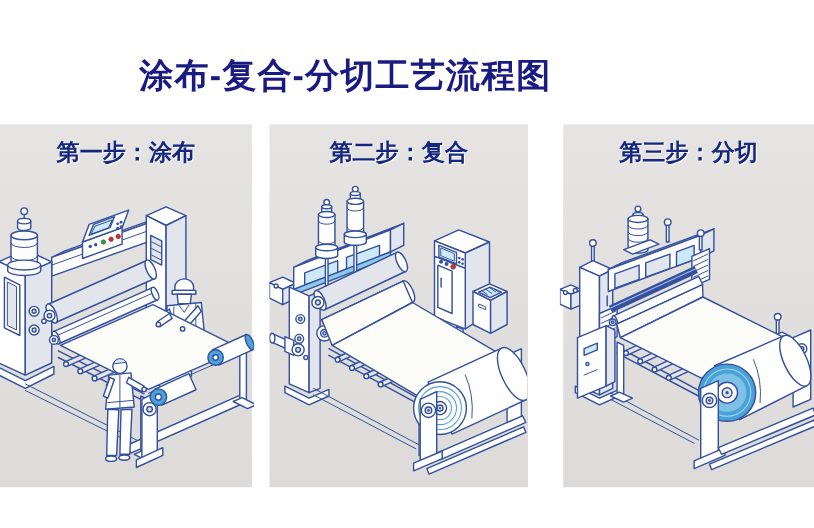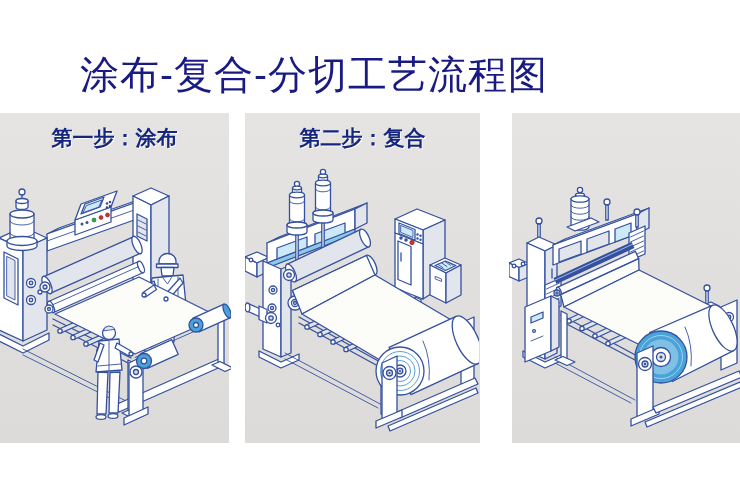--- a/index.html
+++ b/index.html
@@ -4,21 +4,21 @@
 <style>
   html,body{margin:0;padding:0;}
   body{
     width:740px;height:480px;overflow:hidden;
     background:var(--page_background,#fff);
     font-family:"Liberation Sans","DejaVu Sans",sans-serif;
     position:relative;
   }
   .page-title{
     margin:0;position:absolute;top:48px;left:0;width:628px;
-    text-align:center;font-size:39px;font-weight:400;letter-spacing:1px;
+    text-align:center;font-size:31px;font-weight:700;letter-spacing:1px;
     color:var(--title_color,#191a82);
   }
   .panels{
     position:absolute;top:113px;left:0;width:740px;height:330px;
     display:flex;
   }
   .panel{
     height:330px;position:relative;
     background:linear-gradient(#e5e4e2,#dcdbd9);
     padding-left:17px;
@@ -352,20 +352,21 @@
         <path class="s fw" d="M137,206 L152,199 L152,260 L137,267 Z"></path>
         <circle class="s fw" cx="144.5" cy="216" r="6.5"></circle>
           <circle class="s fg2" cx="144.5" cy="216" r="3"></circle>
           <circle class="fblu" cx="144.5" cy="216" r="1.1"></circle>
         <path class="s fw" d="M131,264 L157,253 L157,260 L131,271 Z"></path>
       </g>
     </svg>
   </section>
 
   <section class="panel panel-3">
+    <div class="panel-label">第三步：分切</div>
     <svg class="illus" viewBox="0 0 234 284" aria-hidden="true">
 
       <g>
         <path class="s fw" d="M0,106 L10,102 L20,106.5 L10,110.5 Z"></path>
         <path class="s fw" d="M0,106 L10,110.5 L10,124 L0,119.5 Z"></path>
         <path class="s fg" d="M10,110.5 L20,106.5 L20,120 L10,124 Z"></path>
         <circle class="s fw" cx="5" cy="109" r="1.8"></circle>
           <circle class="s fw" cx="14" cy="107" r="1.8"></circle>
       </g>
 

